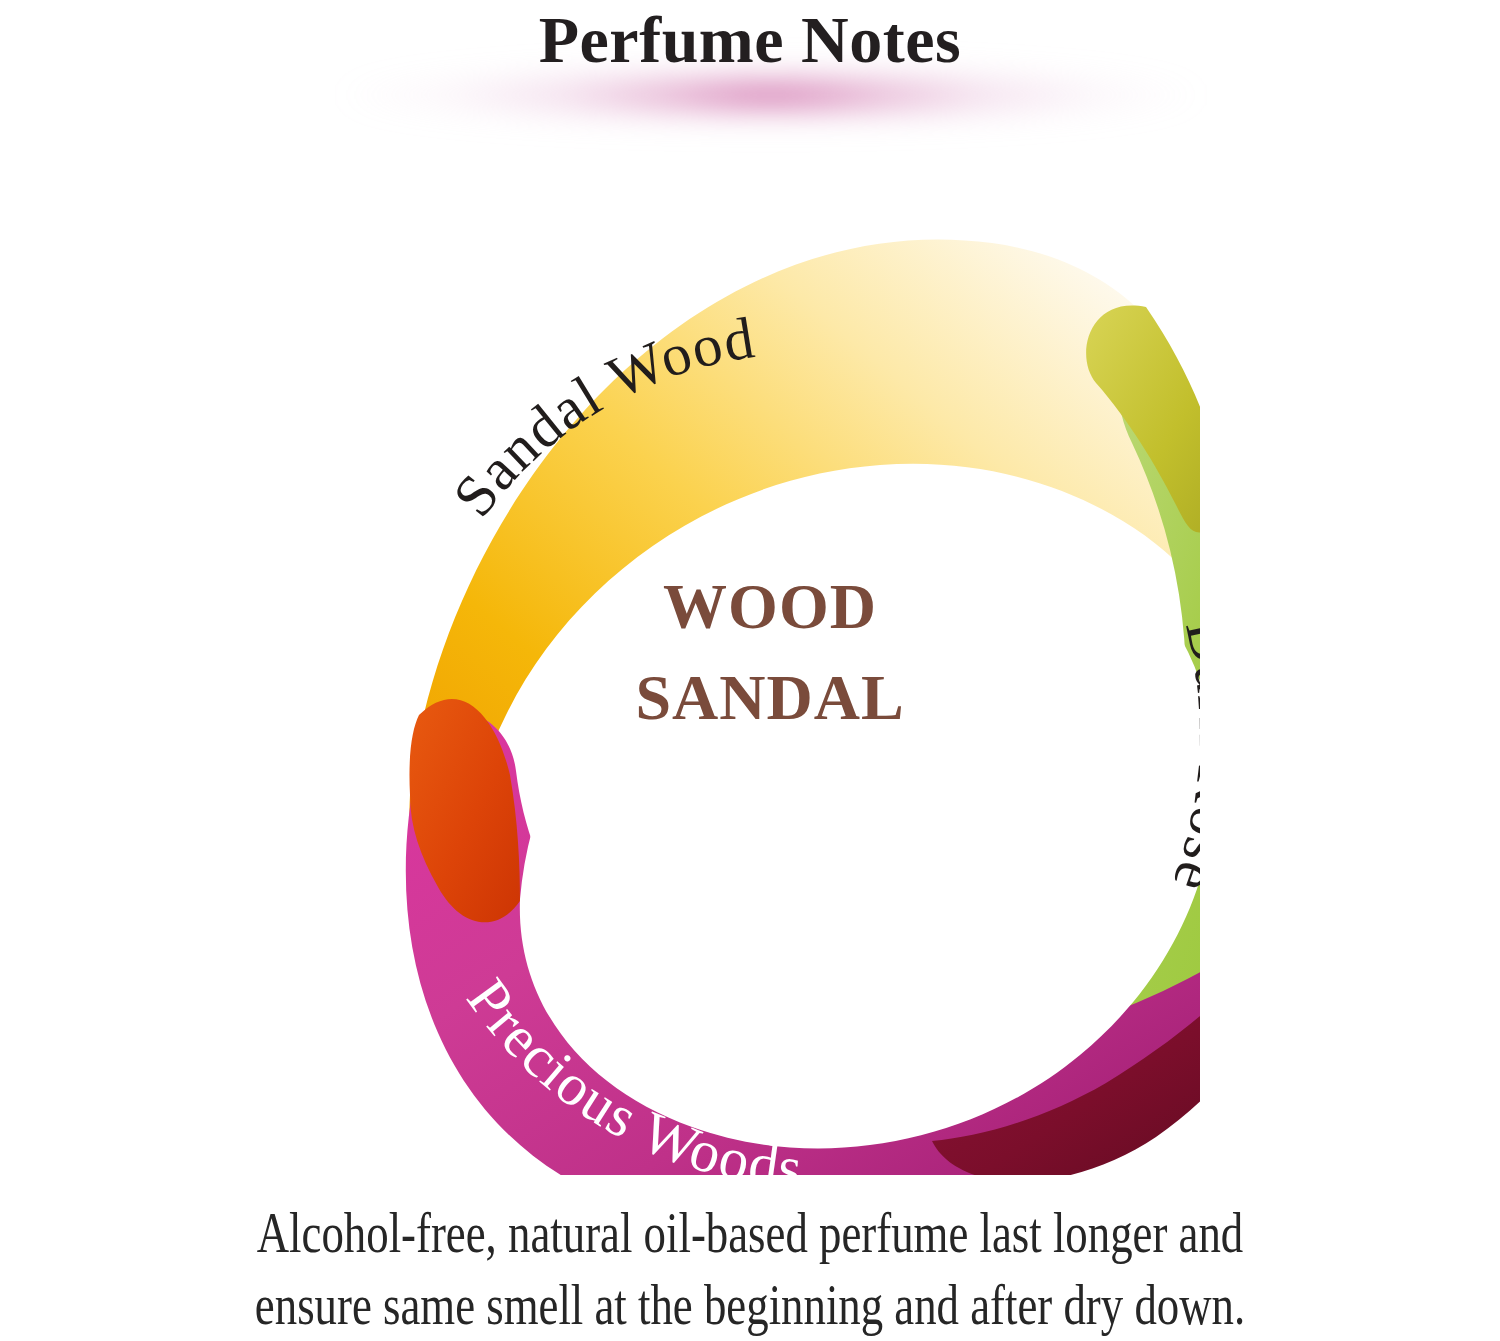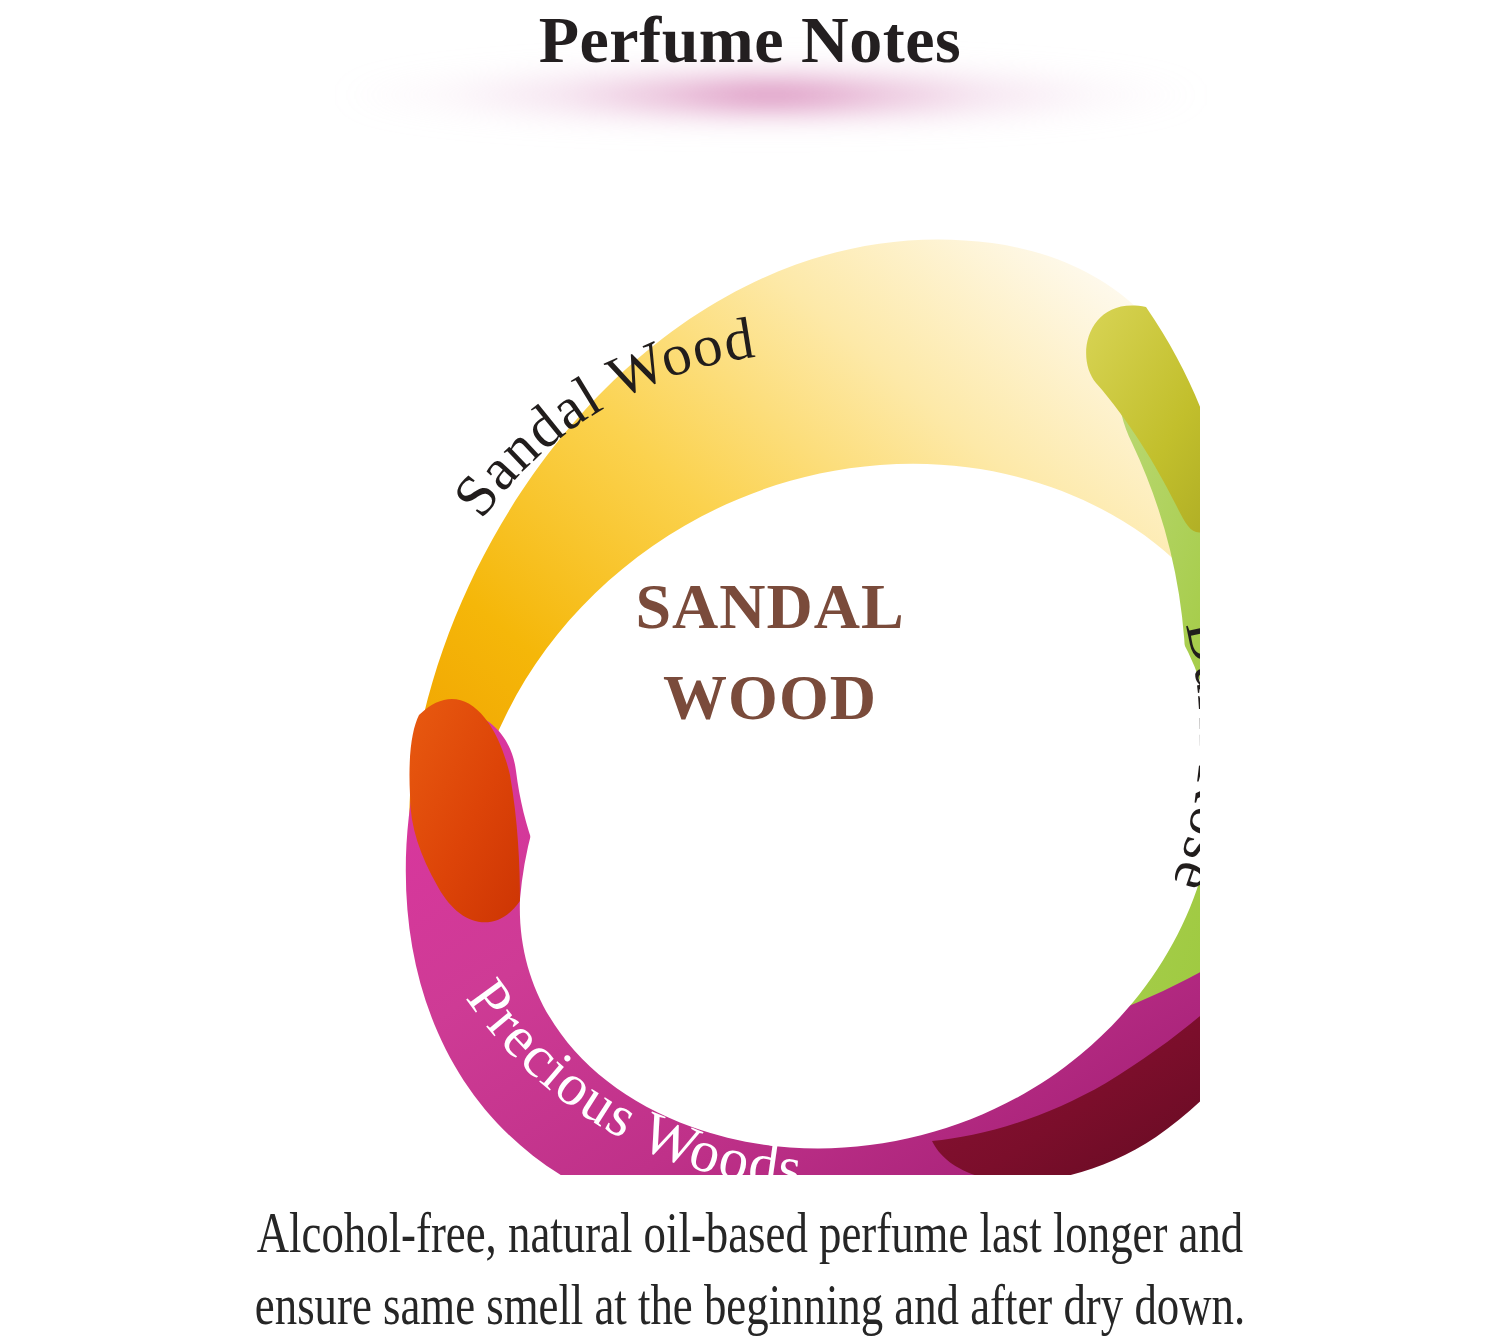--- a/index.html
+++ b/index.html
@@ -236,20 +236,20 @@
       <textPath href="#arcRose" startOffset="50%" text-anchor="middle">Dark Rose</textPath>
     </text>
 
     <text class="petal-label light">
       <textPath href="#arcPrec" startOffset="52%" text-anchor="middle">Precious Woods</textPath>
     </text>
   </svg>
 </div>
 
 <div id="center-label">
+  <span class="ln">WOOD</span>
   <span class="ln">SANDAL</span>
-  <span class="ln">WOOD</span>
 </div>
 
 <div id="caption">
   <span class="ln">Alcohol-free, natural oil-based perfume last longer and</span>
   <span class="ln">ensure same smell at the beginning and after dry down.</span>
 </div>
 
 </body></html>

